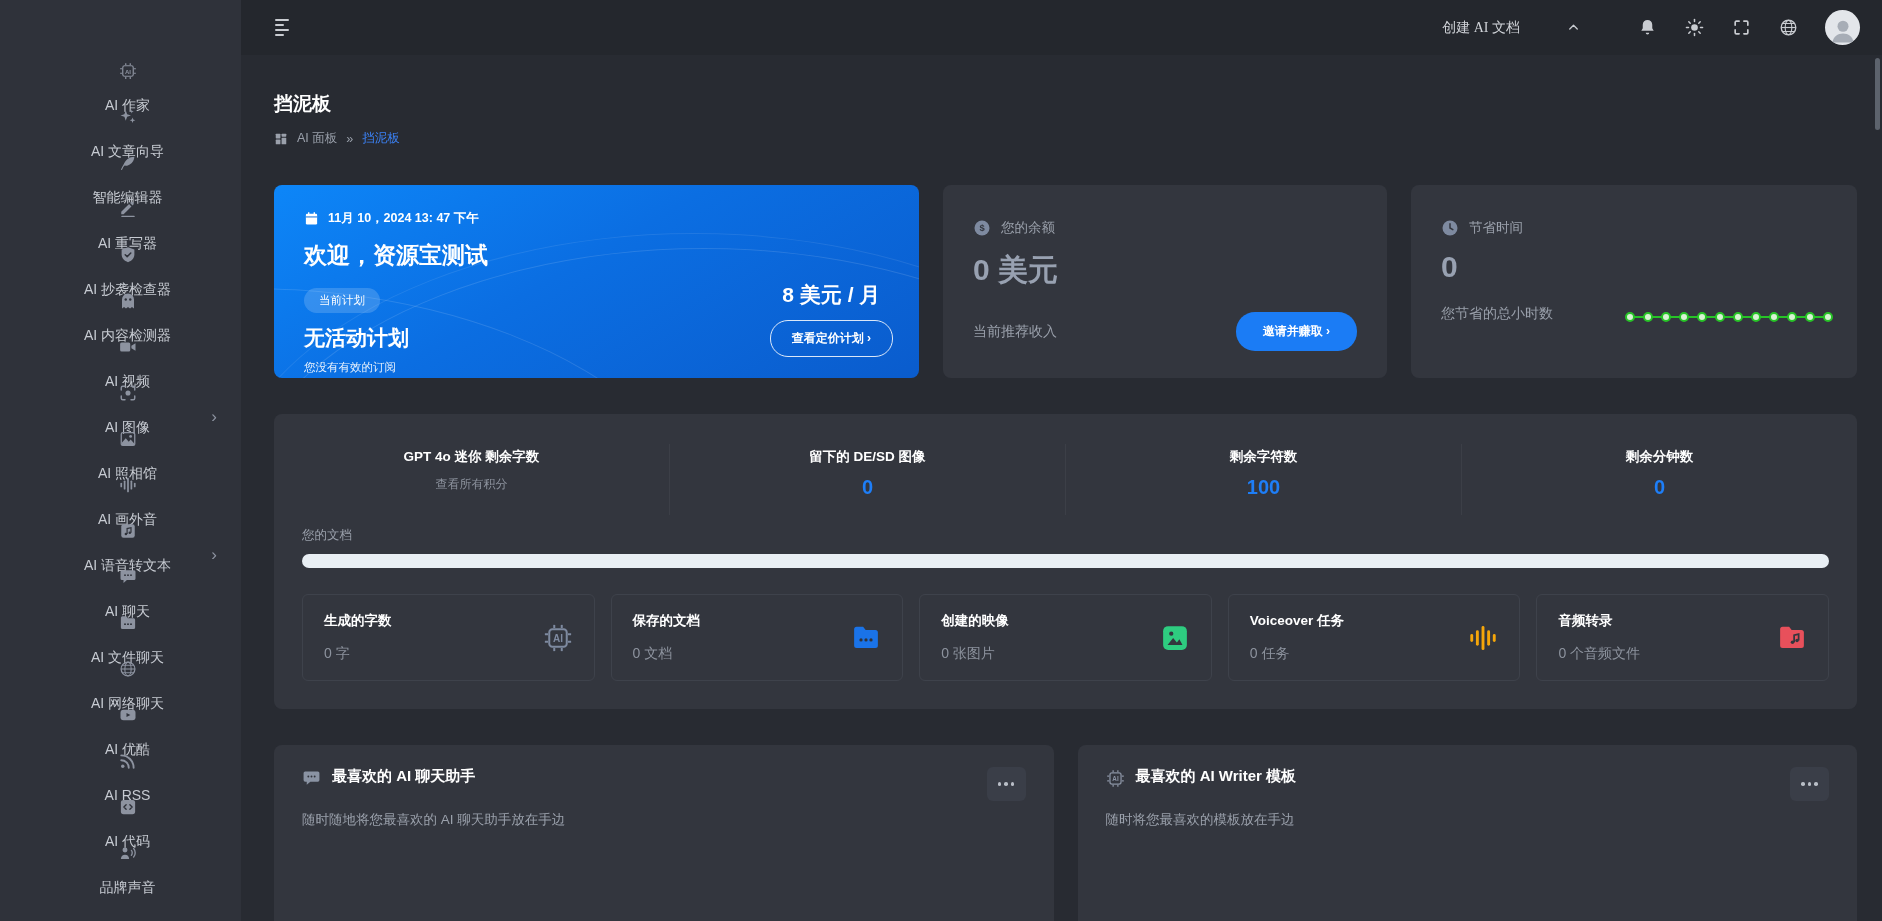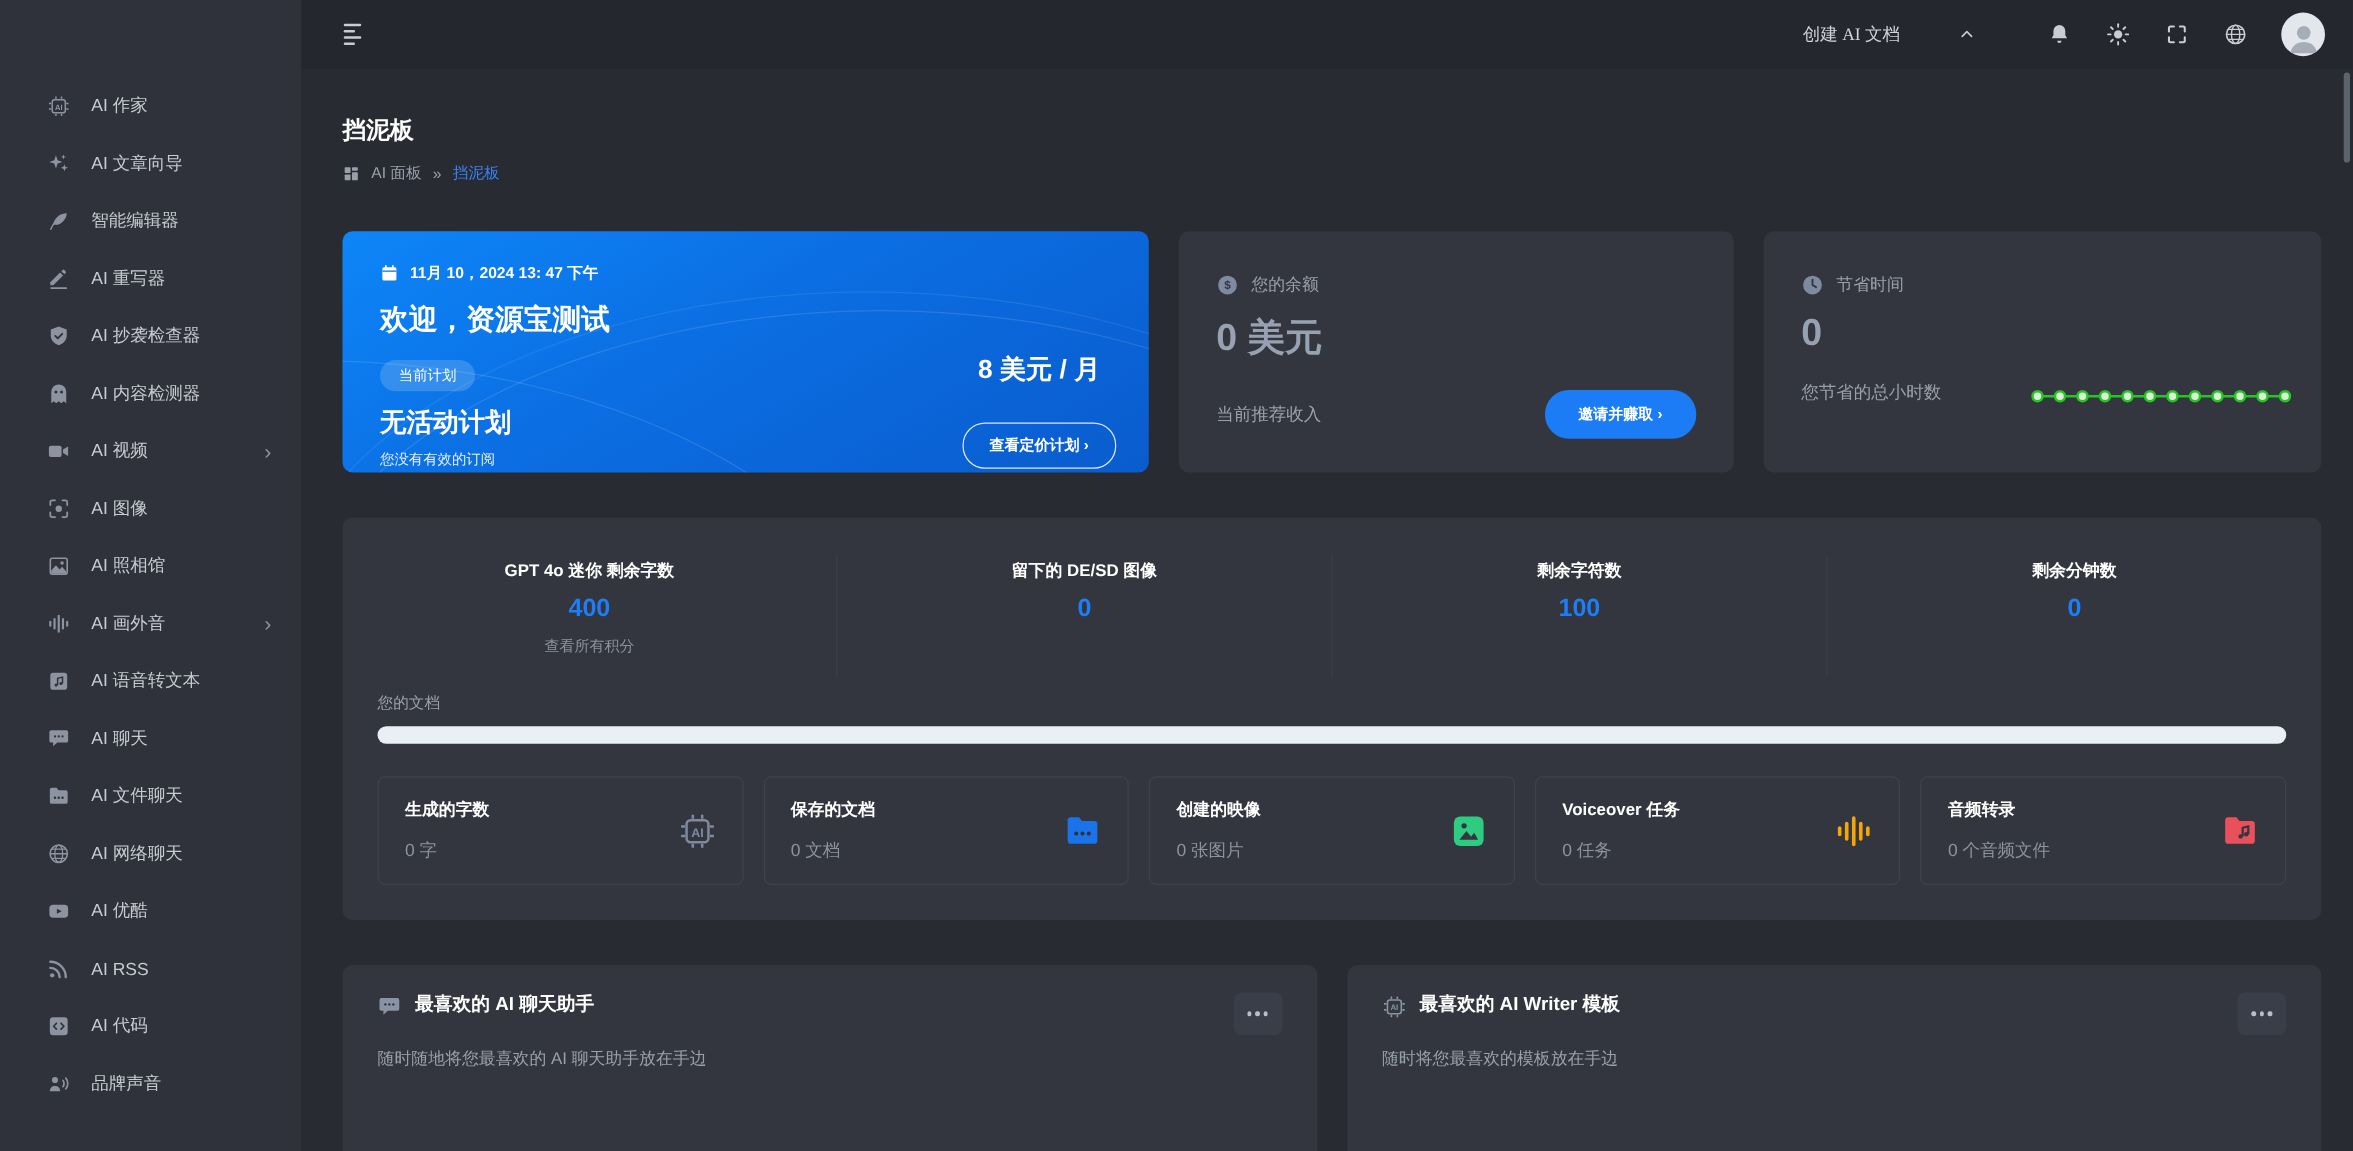--- a/index.html
+++ b/index.html
@@ -3,21 +3,21 @@
 <meta charset="utf-8">
 <style>
   html,body{margin:0;padding:0;background:#282b32;}
   *{box-sizing:border-box;}
   .app{position:relative;width:1882px;height:921px;overflow:hidden;
        font-family:"Liberation Sans","DejaVu Sans",sans-serif;color:#e8eaed;}
 
   
   .sidebar{position:absolute;left:0;top:0;bottom:0;width:241px;background:#2f323a;padding-top:62px;z-index:3;}
   .side-item{height:46px;display:flex;align-items:center;padding:0 24px 0 38px;gap:17px;
-             color:#c7cbd2;font-size:14px;cursor:pointer;}
+             color:#c7cbd2;font-size:14px;cursor:pointer;flex-direction:column;}
   .side-item .icon{width:18px;height:18px;color:#8d93a0;flex:none;display:flex;align-items:center;}
   .side-item .icon svg{width:18px;height:18px;}
   .side-item .label{white-space:nowrap;}
   .side-item .chev{margin-left:auto;color:#8d93a0;font-size:17px;line-height:1;}
 
   
   .header{position:absolute;left:241px;right:0;top:0;height:55px;background:#24272d;
           display:flex;align-items:center;padding:0 22px 0 34px;z-index:2;font-family:Liberation Serif, serif;}
   .hamburger{display:flex;flex-direction:column;gap:3px;cursor:pointer;}
   .hamburger i{display:block;height:2px;background:#c9ccd1;border-radius:1px;}
@@ -56,21 +56,21 @@
   .wc-date{display:flex;align-items:center;gap:9px;font-size:12.5px;font-weight:bold;color:#fff;}
   .wc-date .icon{width:15px;height:15px;display:flex;color:#fff;}
   .wc-date .icon svg{width:15px;height:15px;}
   .wc-greeting{font-size:23px;font-weight:bold;margin-top:13px;color:#fff;}
   .wc-badge{display:inline-block;margin-top:17px;padding:5px 15px;border-radius:14px;
             background:rgba(255,255,255,0.17);font-size:11.5px;color:#fff;}
   .wc-plan{font-size:21px;font-weight:bold;margin-top:11px;color:#fff;}
   .wc-note{font-size:11.5px;margin-top:8px;color:rgba(255,255,255,0.9);}
   .wc-right{position:absolute;right:26px;top:96px;text-align:center;}
   .wc-price{font-size:21px;font-weight:bold;color:#fff;}
-  .wc-pricing-btn{margin-top:29px;display:inline-block;border:1px solid rgba(255,255,255,0.85);
+  .wc-pricing-btn{margin-top:11px;display:inline-block;border:1px solid rgba(255,255,255,0.85);
                   border-radius:18px;padding:9px 21px;font-size:12px;font-weight:bold;color:#fff;
                   background:transparent;cursor:pointer;white-space:nowrap;}
 
   .balance-card{flex:0 0 444px;height:193px;padding:26px 30px;position:relative;}
   .info-title{display:flex;align-items:center;gap:10px;color:#9aa0ab;font-size:13.5px;margin-top:8px;}
   .info-title .icon{width:18px;height:18px;color:#7e8aa0;display:flex;}
   .info-title .icon svg{width:18px;height:18px;}
   .big-amount{font-size:30px;font-weight:bold;color:#98a1b1;margin-top:13px;}
   .card-bottom{display:flex;align-items:center;justify-content:space-between;margin-top:21px;}
   .card-sub{color:#9aa0ab;font-size:14px;}
@@ -490,21 +490,20 @@
             <circle cx="187" cy="9" r="4" fill="#d8f3d4" stroke="#27c327" stroke-width="2"></circle>
             <circle cx="205" cy="9" r="4" fill="#d8f3d4" stroke="#27c327" stroke-width="2"></circle>
           </svg>
       </section>
     </div>
 
     <section class="card big-card">
       <div class="stats-row" id="stats-row">
   <div class="stat-col">
     <div class="stat-title">GPT 4o 迷你 剩余字数</div>
-    <div class="stat-value">400</div>
     <div class="stat-link">查看所有积分</div>
   </div>
 
   <div class="stat-col">
     <div class="stat-title">留下的 DE/SD 图像</div>
     <div class="stat-value">0</div>
 
   </div>
 
   <div class="stat-col">

